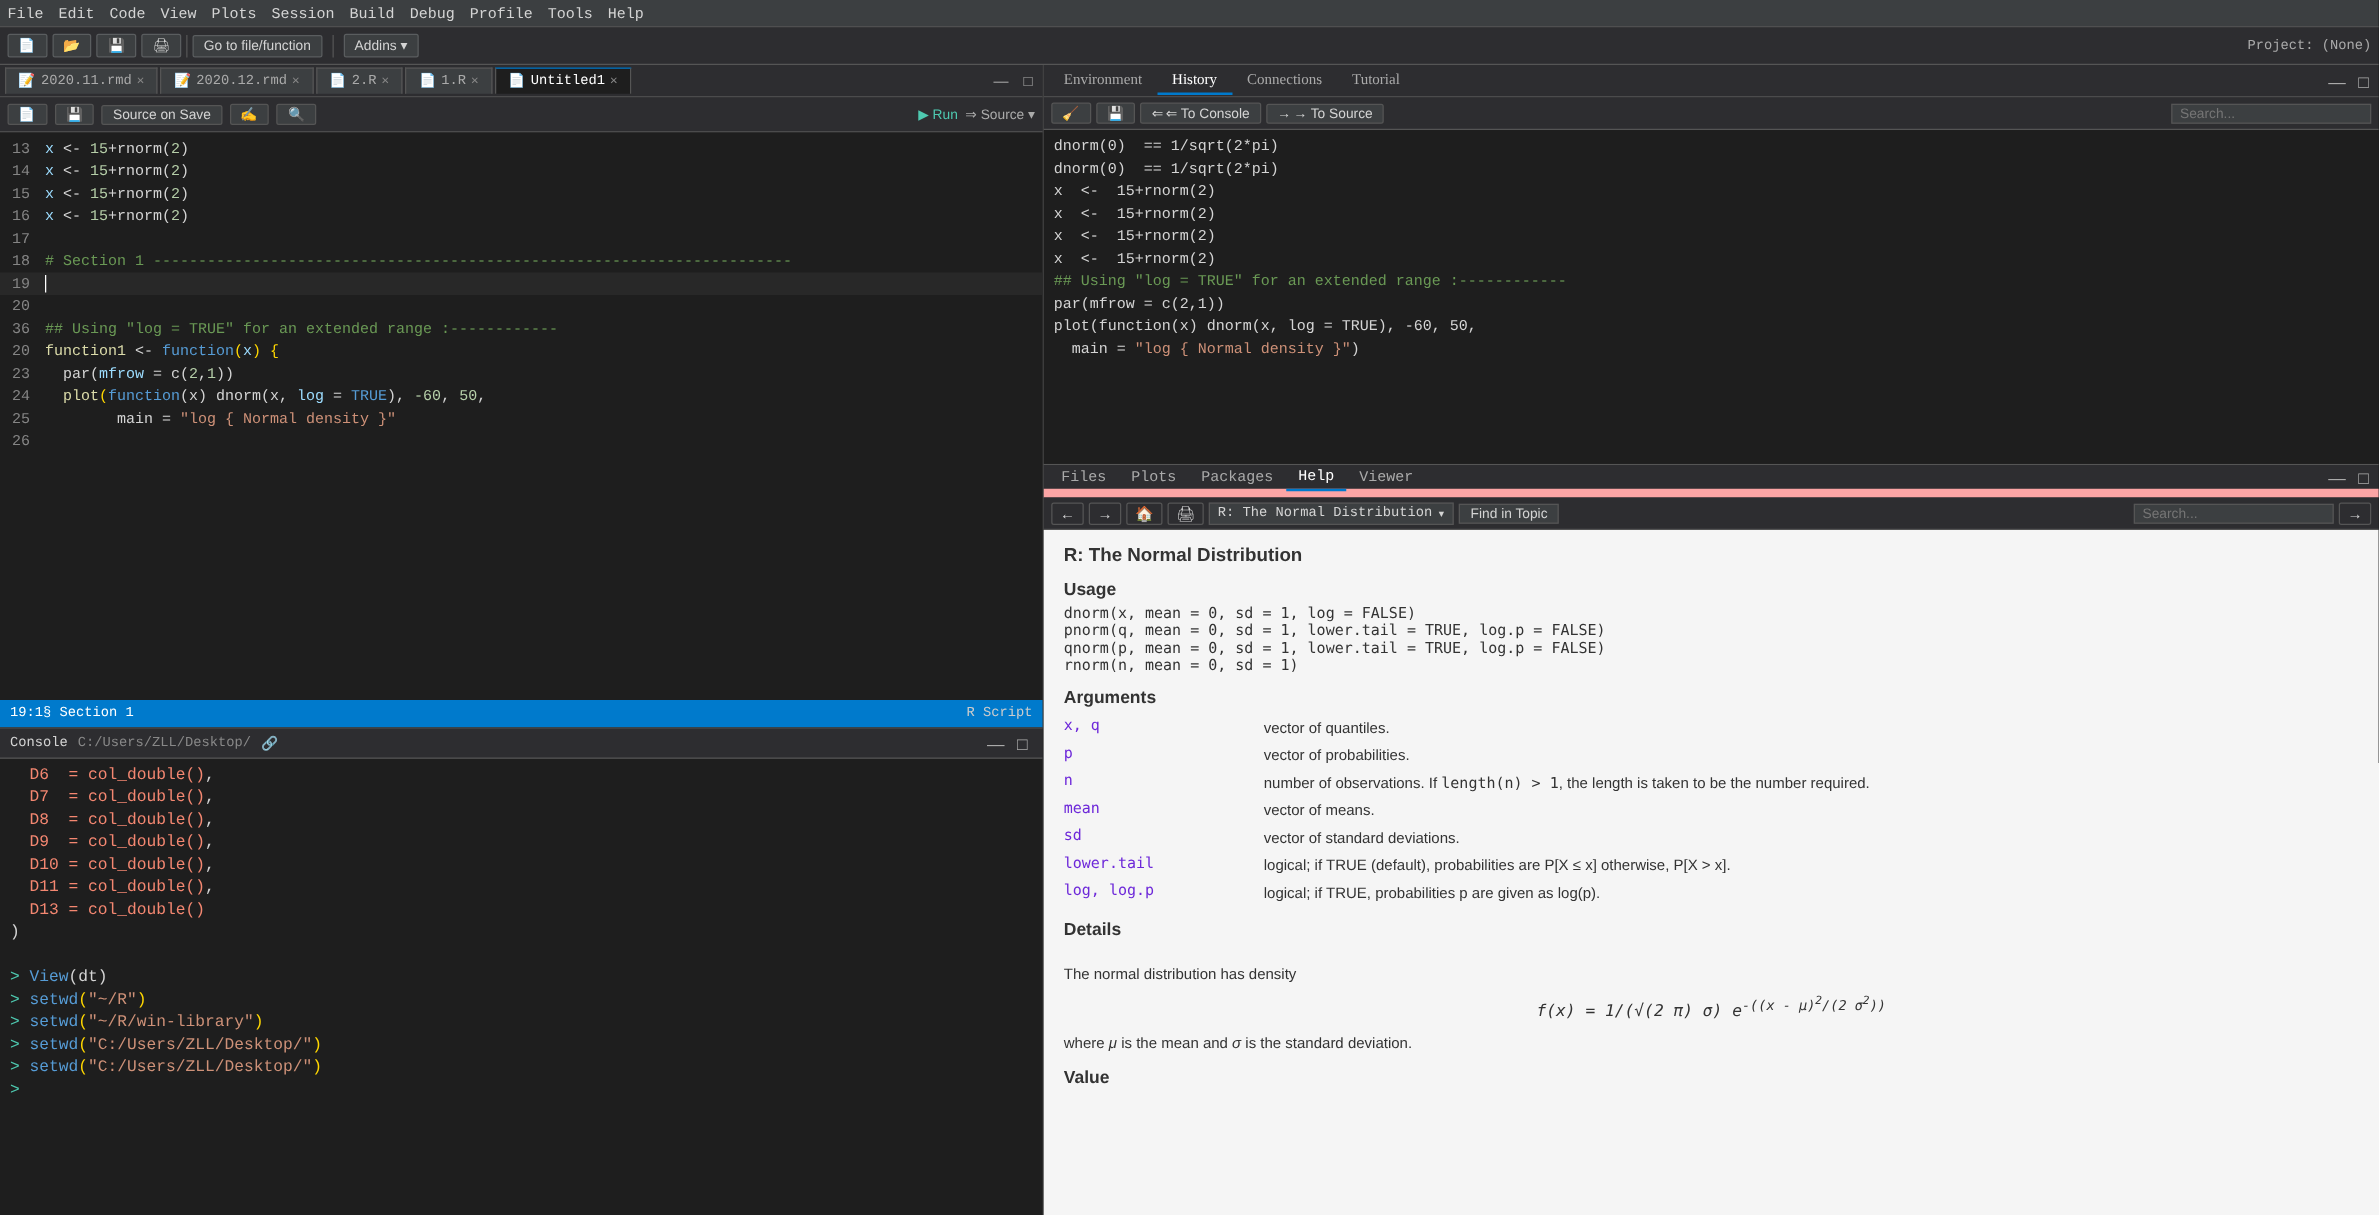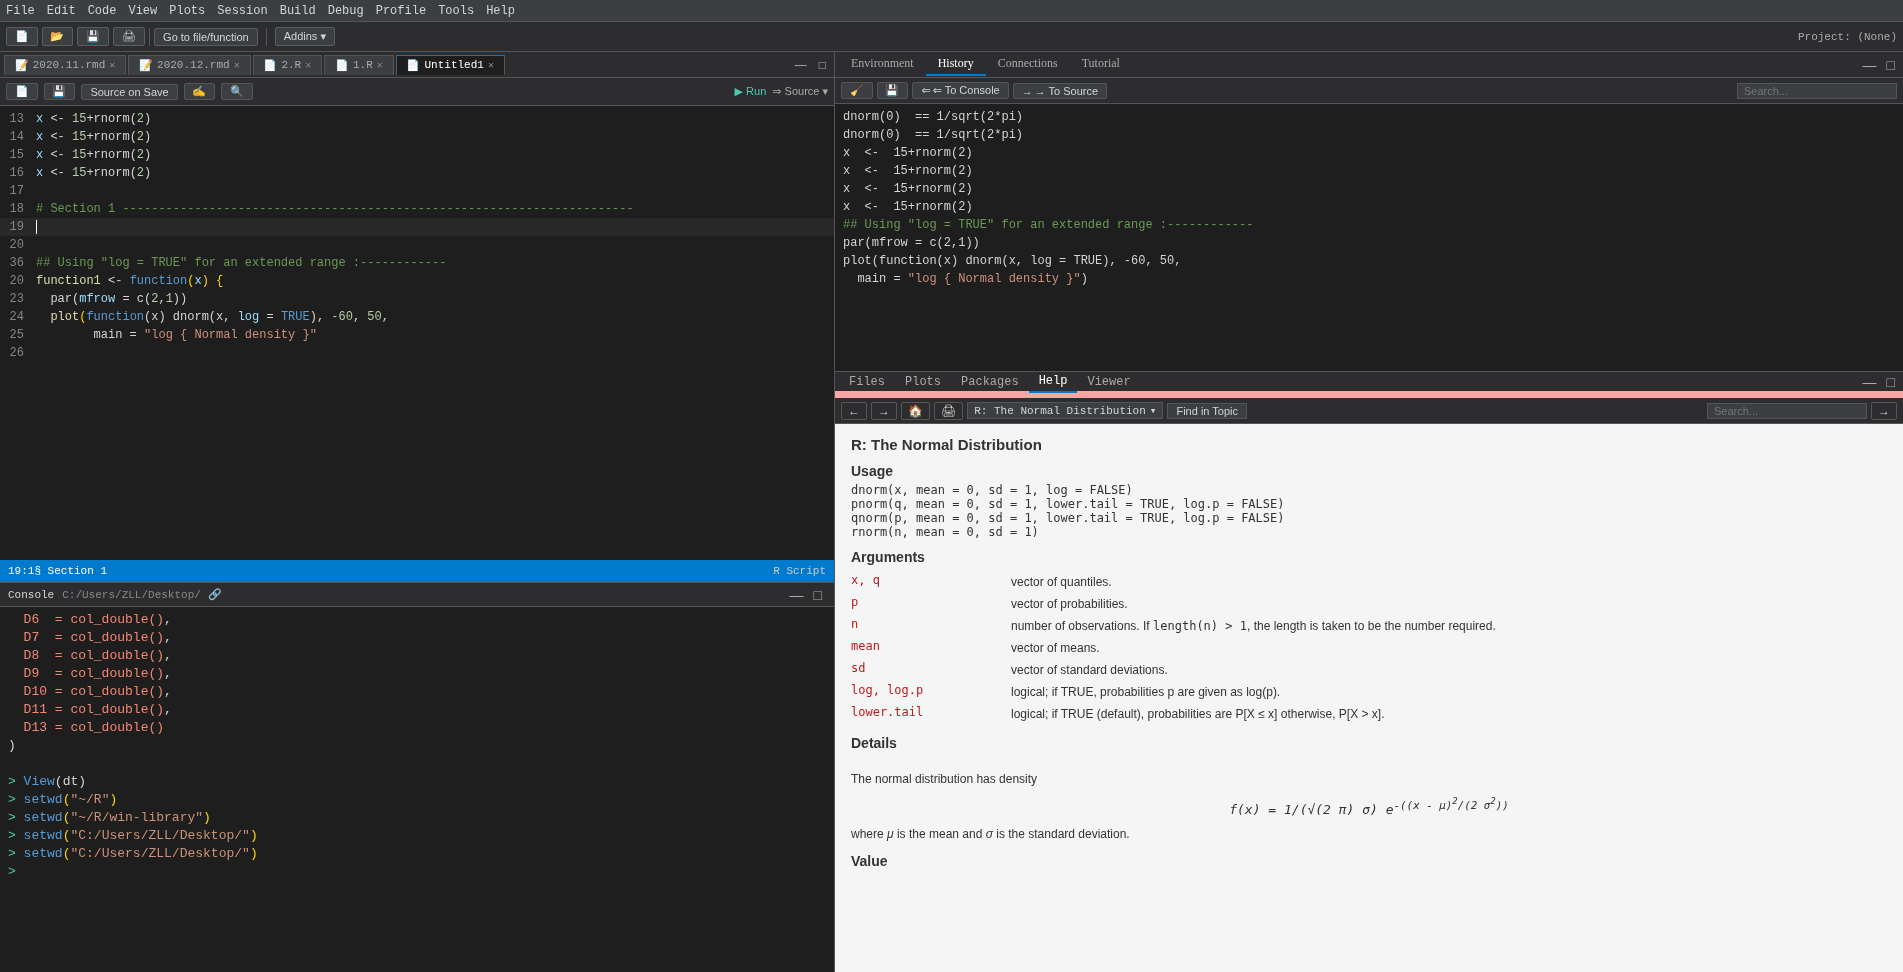--- a/index.html
+++ b/index.html
@@ -415,21 +415,21 @@
       border-collapse: collapse;
       margin: 6px 0;
     }
     .help-table td {
       padding: 2px 8px 2px 0;
       vertical-align: top;
       font-size: 12px;
     }
     .help-table td:first-child {
       font-family: 'Consolas', monospace;
-      color: #b91c1c;
+      color: #6d28d9;
       white-space: nowrap;
       min-width: 90px;
     }
     .help-text { font-size: 12px; color: #333; line-height: 1.5; }
     .help-formula {
       text-align: center;
       font-style: italic;
       font-size: 13px;
       color: #333;
       margin: 8px 0;
@@ -721,26 +721,26 @@
           </tr>
           <tr>
             <td>mean</td>
             <td class="help-text">vector of means.</td>
           </tr>
           <tr>
             <td>sd</td>
             <td class="help-text">vector of standard deviations.</td>
           </tr>
           <tr>
+            <td>lower.tail</td>
+            <td class="help-text">logical; if TRUE (default), probabilities are P[X ≤ x] otherwise, P[X &gt; x].</td>
+          </tr>
+          <tr>
             <td>log, log.p</td>
             <td class="help-text">logical; if TRUE, probabilities p are given as log(p).</td>
-          </tr>
-          <tr>
-            <td>lower.tail</td>
-            <td class="help-text">logical; if TRUE (default), probabilities are P[X ≤ x] otherwise, P[X &gt; x].</td>
           </tr>
         </tbody>
           </table>
 
         <div class="help-section-title">Details</div>
         <br>
         <div class="help-text">The normal distribution has density</div>
         <div class="help-formula">
           <span class="math-code">f(x) = 1/(√(2 π) σ) e<sup>-((x - μ)<sup>2</sup>/(2 σ<sup>2</sup>))</sup></span>
         </div>

